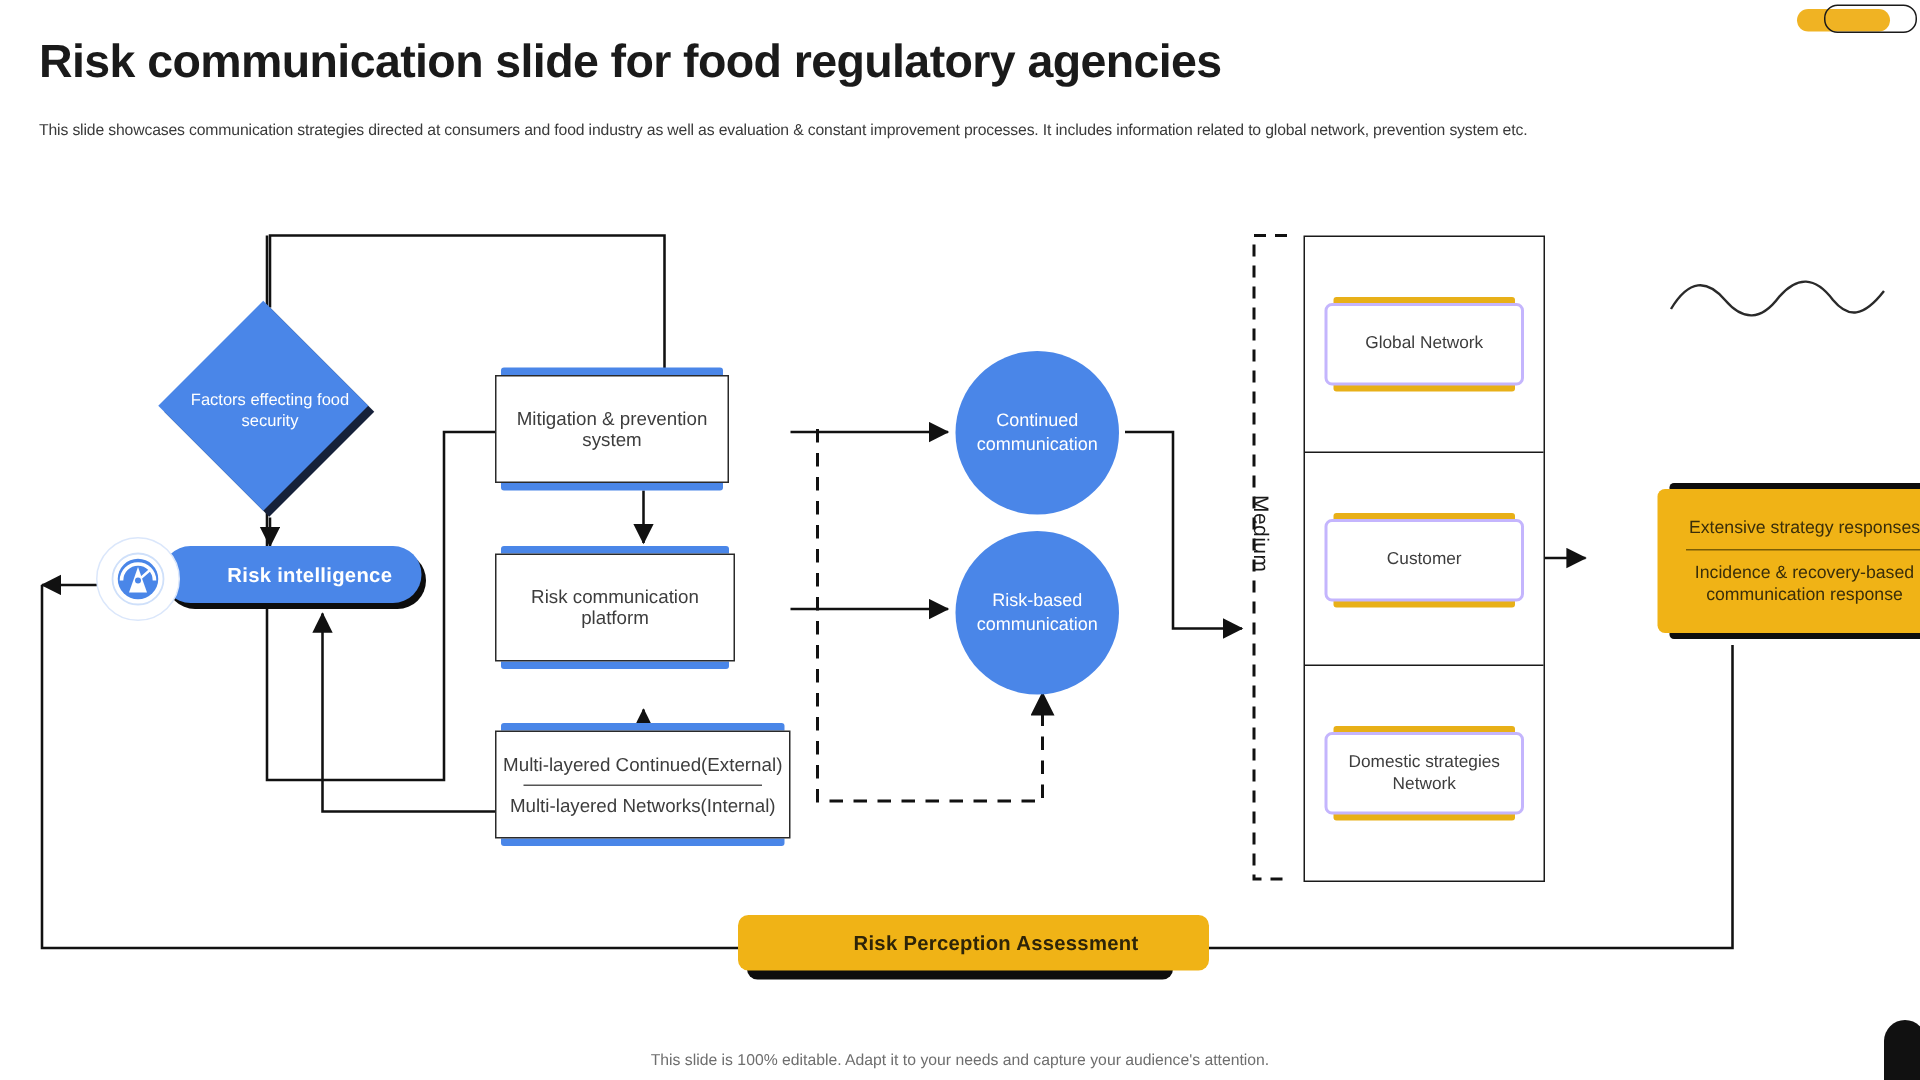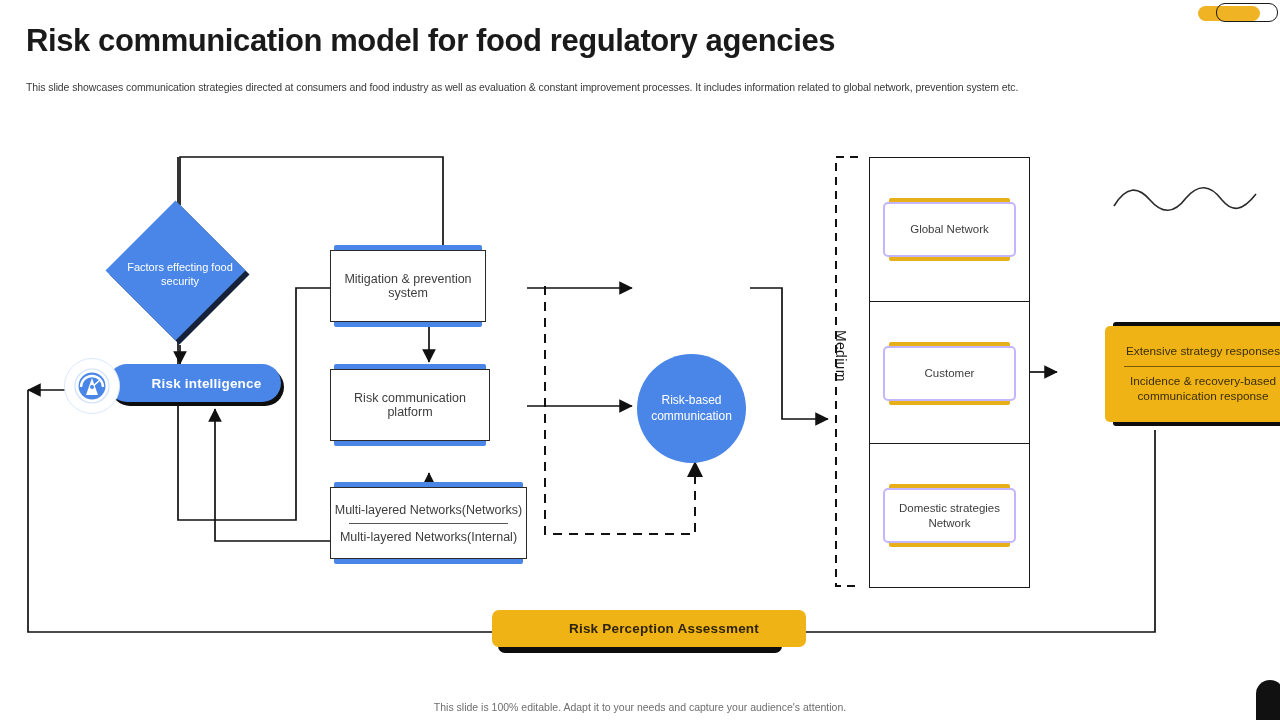--- a/index.html
+++ b/index.html
@@ -153,21 +153,21 @@
   .footer{
     position:absolute;left:0;right:0;top:701px;text-align:center;
     font-size:10.5px;color:#6e6e6e;
   }
 </style>
 </head>
 <body>
 
 <div class="slide">
 
-  <div class="title">Risk communication model for food regulatory agencies</div>
+  <div class="title">Risk communication slide for food regulatory agencies</div>
   <div class="subtitle">This slide showcases communication strategies directed at consumers and food industry as well as evaluation &amp; constant improvement processes. It includes information related to global network, prevention system etc.</div>
 
   <div class="deco-pill-wrap">
     <div class="deco-pill-fill"></div>
     <div class="deco-pill-outline"></div>
   </div>
 
   <svg class="deco-squiggle" viewBox="0 0 150 40">
     <path d="M4 28 C 16 8, 28 8, 40 22 C 52 36, 64 36, 76 20 C 88 6, 100 6, 112 22 C 122 34, 132 34, 146 16" fill="none" stroke="#2a2a2a" stroke-width="1.6"></path>
   </svg>
@@ -252,26 +252,29 @@
     <div class="cap bot"></div>
     <div class="body">
       <div class="ptext">Risk communication platform</div>
     </div>
   </div>
 
   <div class="pbox" style="left:330px;top:482px;width:197px;height:82px;">
     <div class="cap top"></div>
     <div class="cap bot"></div>
     <div class="body">
-      <div class="ptext">Multi-layered Networks(Networks)</div>
+      <div class="ptext">Multi-layered Continued(External)</div>
       <div class="divider"></div>
       <div class="ptext">Multi-layered Networks(Internal)</div>
     </div>
   </div>
 
+  <div class="circ" style="left:637px;top:234px;width:109px;height:109px;">
+    <span>Continued communication</span>
+  </div>
   <div class="circ" style="left:637px;top:354px;width:109px;height:109px;">
     <span>Risk-based communication</span>
   </div>
 
   <div class="medium-label">Medium</div>
 
   <div class="medium-outer">
     <div class="medium-cell" style="top:0;height:143px;">
       <div class="ybox" style="top:40px;">
         <div class="ycap top"></div>

